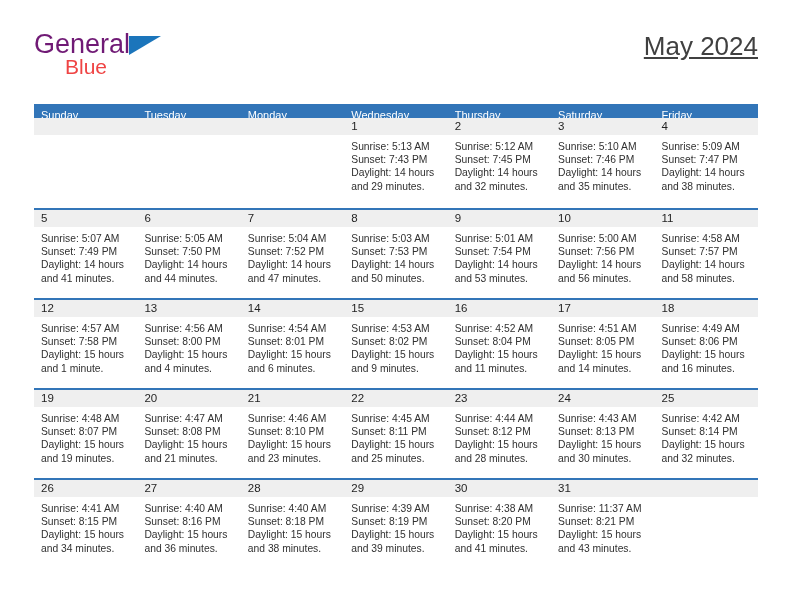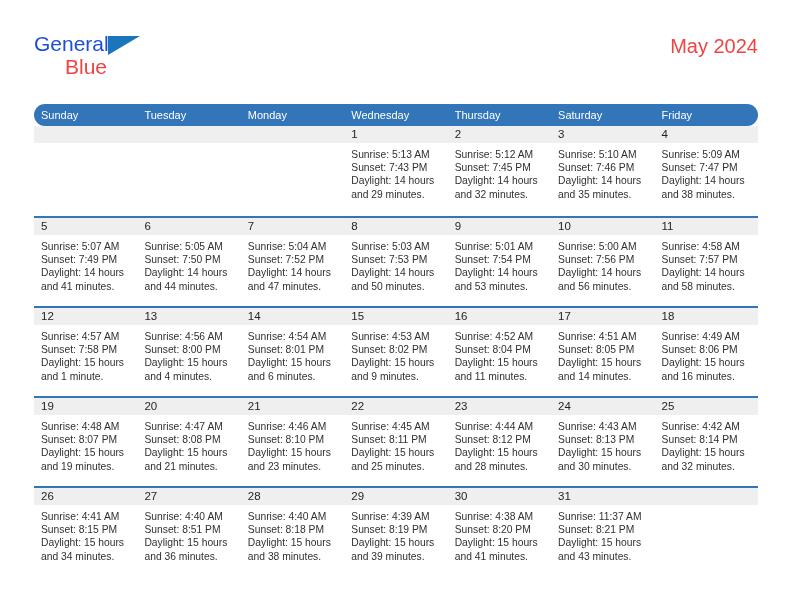--- a/index.html
+++ b/index.html
@@ -31,22 +31,22 @@
   }
   .brand {
     position: absolute;
     left: 34px;
     top: 32px;
     width: 230px;
     height: 52px;
   }
   .brand-line1 {
     position: relative;
-    font-size: 21px;
-    color: #1d4ed8;
+    font-size: 27px;
+    color: #701a75;
     letter-spacing: 0px;
     line-height: 24px;
     height: 24px;
     white-space: nowrap;
   }
   .brand-general {
     display: inline-block;
     vertical-align: top;
   }
   .brand-tri {
@@ -70,45 +70,45 @@
     white-space: nowrap;
   }
 
   .title-block {
     position: absolute;
     right: 34px;
     top: 30px;
     text-align: right;
   }
   .cal-title {
-    font-size: 20px;
-    color: #ef4444;
+    font-size: 26px;
+    color: #404040;
     line-height: 32px;
     white-space: nowrap;
+    text-decoration: underline;
   }
   .cal-subtitle {
     font-size: 13.5px;
     color: #1f1f1f;
     line-height: 20px;
     margin-top: 8px;
     white-space: nowrap;
   }
 
   
   .calendar {
     position: absolute;
     left: 34px;
     top: 104px;
     width: 724px;
   }
   .cal-head {
     display: flex;
     background: #3275b8;
-    height: 22px;
-    border-radius: 11px;
+    height: 14px;
   }
   .cal-head .hcell {
     flex: 1 1 0;
     color: #ffffff;
     font-size: 11px;
     line-height: 22px;
     padding-left: 7px;
     box-sizing: border-box;
     white-space: nowrap;
     overflow: hidden;
@@ -497,21 +497,21 @@
               <div class="ln">Daylight: 15 hours</div>
               <div class="ln">and 34 minutes.</div>
             </div>
           </div>
           <div class="cell">
             <div class="daynum-band">
               <span class="daynum">27</span>
             </div>
             <div class="cell-body">
               <div class="ln">Sunrise: 4:40 AM</div>
-              <div class="ln">Sunset: 8:51 PM</div>
+              <div class="ln">Sunset: 8:16 PM</div>
               <div class="ln">Daylight: 15 hours</div>
               <div class="ln">and 36 minutes.</div>
             </div>
           </div>
           <div class="cell">
             <div class="daynum-band">
               <span class="daynum">28</span>
             </div>
             <div class="cell-body">
               <div class="ln">Sunrise: 4:40 AM</div>

